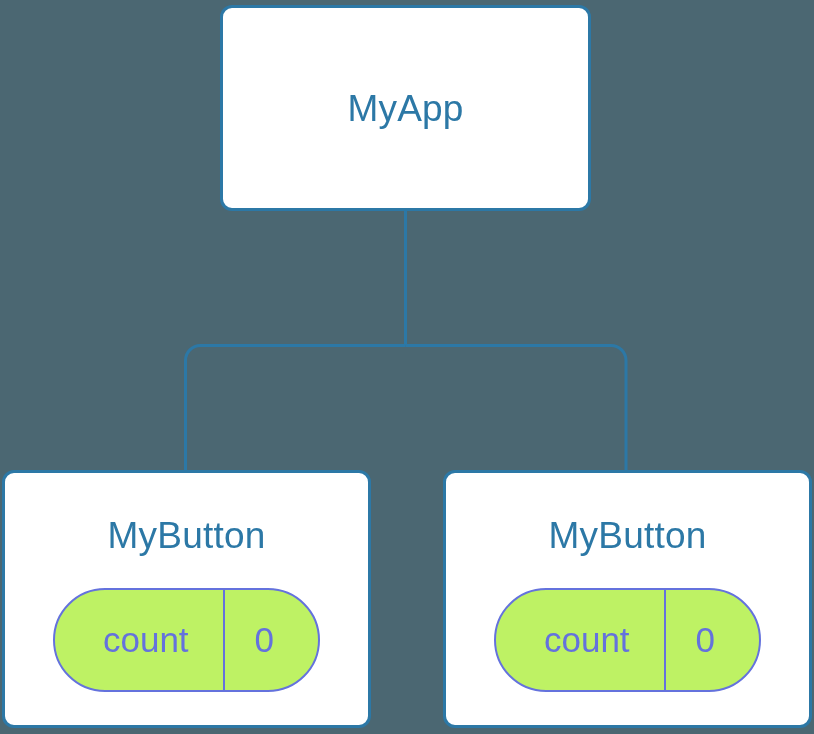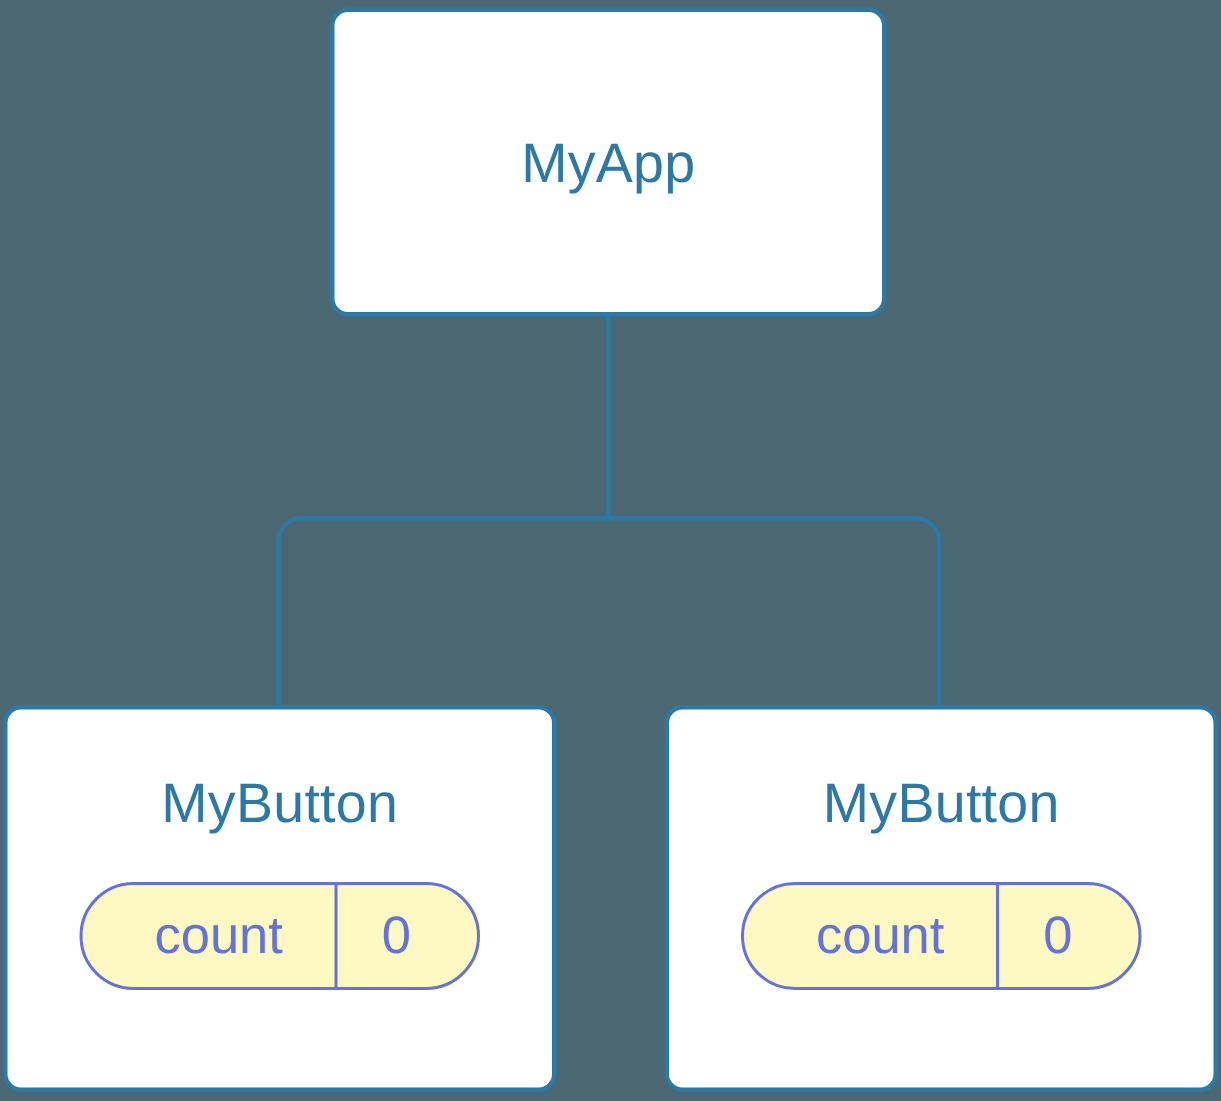--- a/index.html
+++ b/index.html
@@ -77,26 +77,26 @@
     white-space: nowrap;
   }
 
   .node-root .node-title {
     font-size: 37px;
   }
 
   .state-pill {
     margin-top: 34px;
     box-sizing: border-box;
-    height: 72px;
+    height: 104px;
     border: 2px solid #6472dd;
     border-radius: 52px;
     display: flex;
     align-items: stretch;
-    background: #fef9c3;
+    background: #bef264;
     overflow: hidden;
   }
 
   .state-key {
     display: flex;
     align-items: center;
     justify-content: center;
     padding: 0 34px 0 48px;
     color: #6472dd;
     font-size: 35px;

